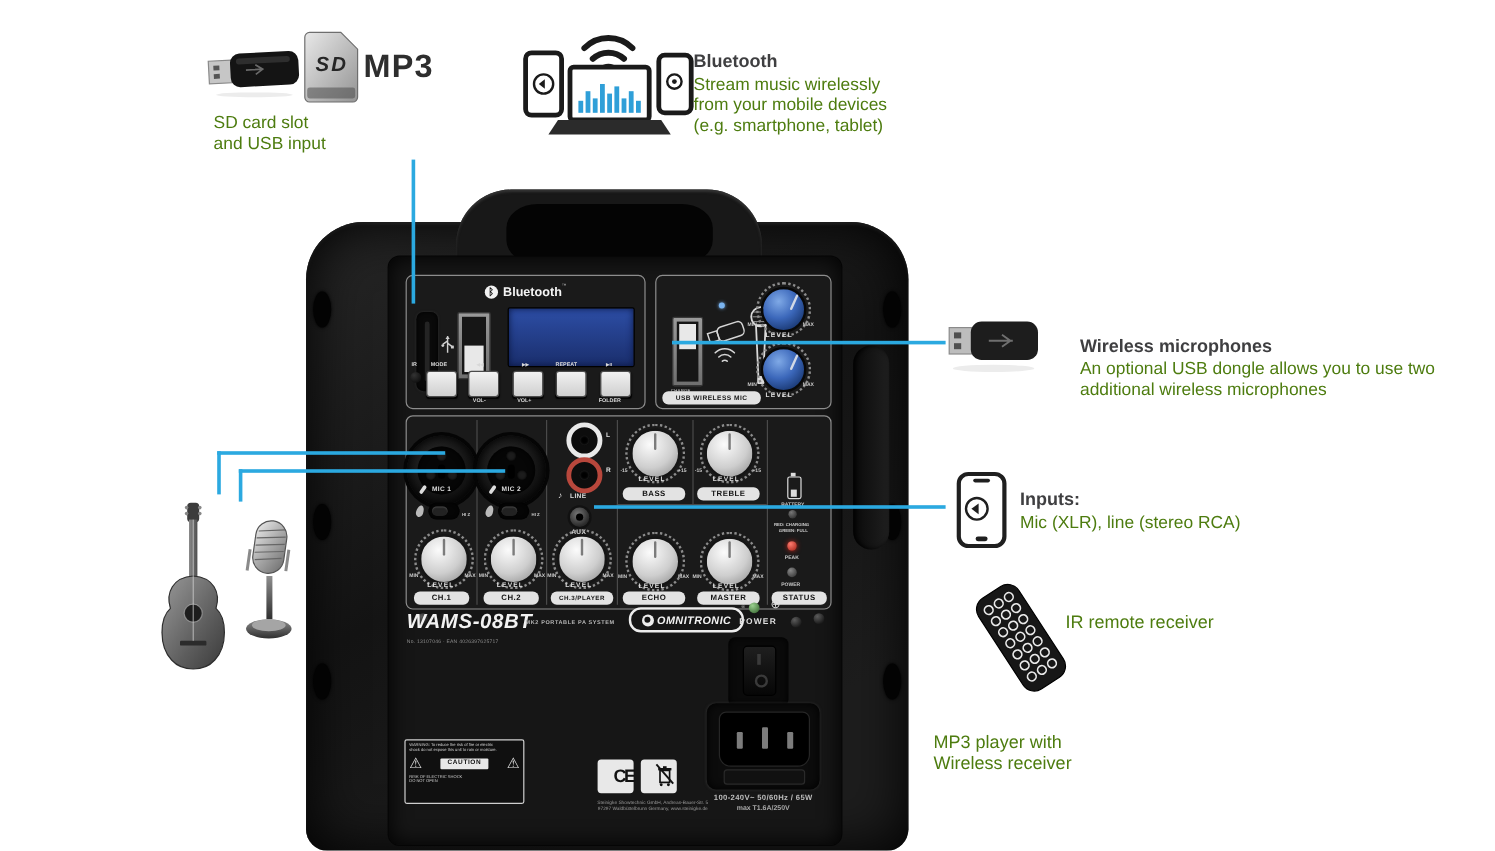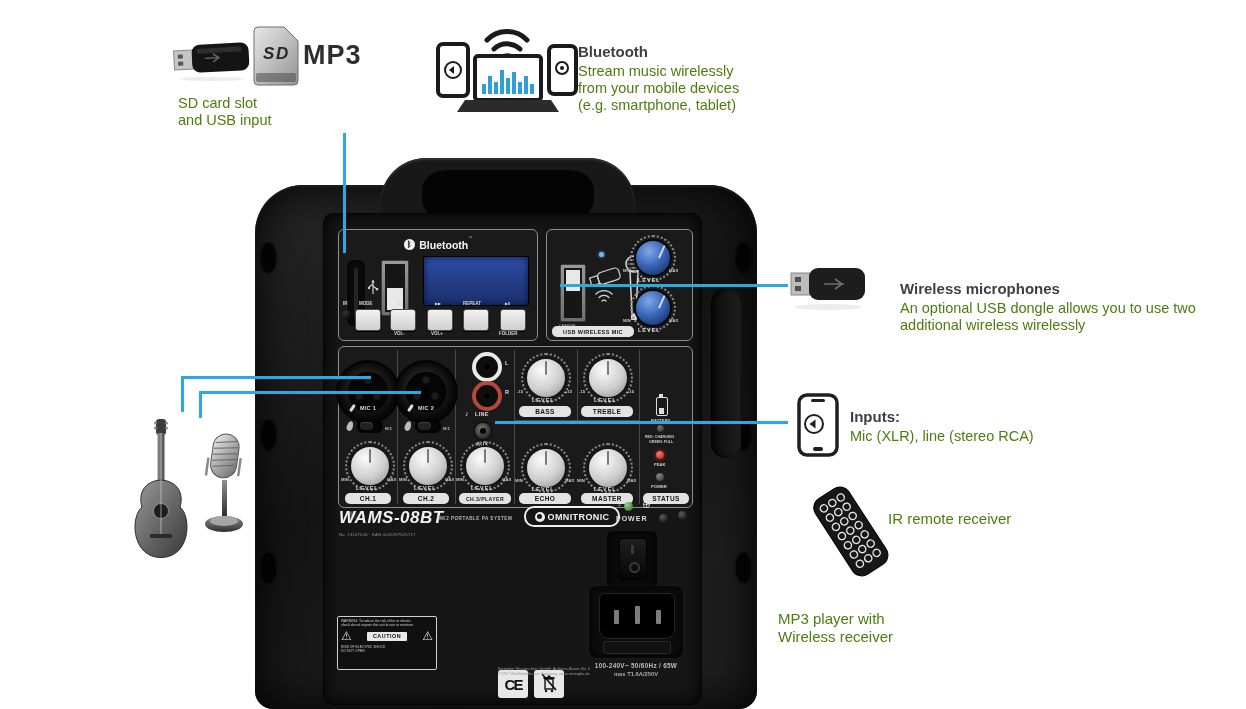--- a/index.html
+++ b/index.html
@@ -56,21 +56,21 @@
        background:radial-gradient(circle at 45% 40%,#2e2e2e,#0d0d0d 70%);box-shadow:0 0 0 3px #050505, inset 0 0 8px #000;}
   .xlr .face{position:absolute;left:9px;top:9px;width:40px;height:40px;border-radius:50%;background:#060606;
        box-shadow:inset 0 0 5px #000;}
   .xlr .hole{position:absolute;width:8px;height:8px;border-radius:50%;background:#1d1d1d;box-shadow:inset 0 0 2px #000;}
   .xlr .slot{position:absolute;left:26px;top:20px;width:6px;height:18px;background:#000;border-radius:3px;}
   .rca{position:absolute;width:22px;height:22px;border-radius:50%;background:#0d0d0d;}
   .rca .hole{position:absolute;left:7px;top:7px;width:8px;height:8px;border-radius:50%;background:#000;box-shadow:inset 0 0 2px #333;}
   .led{position:absolute;border-radius:50%;}
   .divV{position:absolute;width:1px;background:#4a4a4a;}
   .divH{position:absolute;height:1px;background:#4a4a4a;}
-  .white-box{position:absolute;background:#e8e8e8;border-radius:3px;display:flex;align-items:center;justify-content:center;margin-top:37px;}
+  .white-box{position:absolute;background:#e8e8e8;border-radius:3px;display:flex;align-items:center;justify-content:flex-end;}
   .switchHZ{position:absolute;width:26px;height:14px;background:#050505;border-radius:7px;box-shadow:inset 0 0 3px #000;}
   .switchHZ::after{content:'';position:absolute;left:3px;top:3px;width:13px;height:8px;background:#222;border-radius:4px;box-shadow:inset 0 1px 1px #444;}
   .warn{color:#e6e6e6;font-size:12px;line-height:12px;}
 </style>
 </head>
 <body>
 
 <div id="canvas">
 
   <svg class="abs" style="left:172px;top:36px;" width="82" height="46" viewBox="0 0 82 46">
@@ -345,21 +345,21 @@
         <div class="mm" style="left:312px;top:137px;">POWER</div>
         <div class="strip" style="left:304px;top:146px;width:46px;">STATUS</div>
       </div>
 
       <div class="abs" style="left:15px;top:294px;font-size:17px;font-weight:bold;font-style:italic;color:#f2f2f2;letter-spacing:.5px;">WAMS-08BT</div>
       <div class="abs" style="left:114px;top:302px;font-size:4.6px;font-weight:bold;color:#b9b9b9;letter-spacing:.5px;">MK2 PORTABLE PA SYSTEM</div>
       <div class="abs" style="left:200px;top:292px;width:92px;height:17px;border:2px solid #ededed;border-radius:10px;display:flex;align-items:center;justify-content:center;gap:3px;">
         <span style="width:10px;height:10px;border-radius:50%;background:#ededed;position:relative;display:inline-block;">
             <span style="position:absolute;left:2.5px;top:2.5px;width:5px;height:5px;border-radius:50%;background:#161616;"></span>
           </span>
-        <span style="font-size:9px;font-weight:bold;color:#f2f2f2;letter-spacing:.4px;">OMNITRONIC</span>
+        <span style="font-size:9px;font-weight:bold;font-style:italic;color:#f2f2f2;letter-spacing:.4px;">OMNITRONIC</span>
       </div>
       <div class="abs" style="left:294px;top:289px;font-size:4px;color:#ddd;">®</div>
       <div class="led" style="left:300px;top:288px;width:9px;height:9px;background:radial-gradient(circle at 35% 30%,#9ad08f,#2e5d28);"></div>
       <div class="abs" style="left:318px;top:285px;font-size:10px;color:#ddd;font-family:'DejaVu Sans',sans-serif;">⊕</div>
       <div class="t5" style="left:292px;top:301px;font-size:7px;letter-spacing:1px;">POWER</div>
       <div class="abs" style="left:15px;top:318px;font-size:4.2px;color:#8f8f8f;letter-spacing:.2px;">No. 13107046 · EAN 4026397625717</div>
 
       <div class="abs" style="left:283px;top:317px;width:50px;height:58px;background:#0a0a0a;border-radius:6px;box-shadow:inset 0 0 6px #000;">
         <div style="position:absolute;left:12px;top:7px;width:26px;height:40px;background:linear-gradient(#1f1f1f,#060606);border:1px solid #000;border-radius:4px;">
           <div style="position:absolute;left:11px;top:6px;width:3px;height:9px;background:#3a3a3a;"></div>
@@ -476,21 +476,21 @@
     <rect x="3" y="15" width="19" height="22" fill="#bdbdbd" stroke="#8a8a8a"></rect>
     <rect x="7" y="19" width="6" height="5" fill="#4f4f4f"></rect>
     <rect x="7" y="28" width="6" height="5" fill="#4f4f4f"></rect>
     <rect x="21" y="10" width="56" height="32" rx="9" fill="#1d1d1d"></rect>
     <path d="M36,26 h20 M47,21 l7,5 -7,5" stroke="#6f6f6f" stroke-width="1.6" fill="none"></path>
     <ellipse cx="40" cy="49" rx="34" ry="3" fill="#ececec"></ellipse>
   </svg>
   <div class="abs" style="left:880px;top:280px;margin-left:20px;">
     <div class="co-title">Wireless microphones</div>
     <div class="co-text" style="margin-top:3px;">An optional USB dongle allows you to use two</div>
-    <div class="co-text">additional wireless wirelessly</div>
+    <div class="co-text">additional wireless microphones</div>
   </div>
 
   <svg class="abs" style="left:796px;top:392px;z-index:2;" width="44" height="66" viewBox="0 0 44 66">
     <rect x="3" y="3" width="38" height="60" rx="8" fill="#fff" stroke="#1f1f1f" stroke-width="3.5"></rect>
     <rect x="15" y="7" width="14" height="3" rx="1.5" fill="#1f1f1f"></rect>
     <circle cx="18" cy="32" r="9" fill="none" stroke="#1f1f1f" stroke-width="2"></circle>
     <path d="M13.5,32 l6,-4.5 v9 z" fill="#1f1f1f"></path>
     <rect x="17" y="55" width="10" height="4" rx="2" fill="#1f1f1f"></rect>
   </svg>
   <div class="abs" style="left:850px;top:408px;">

